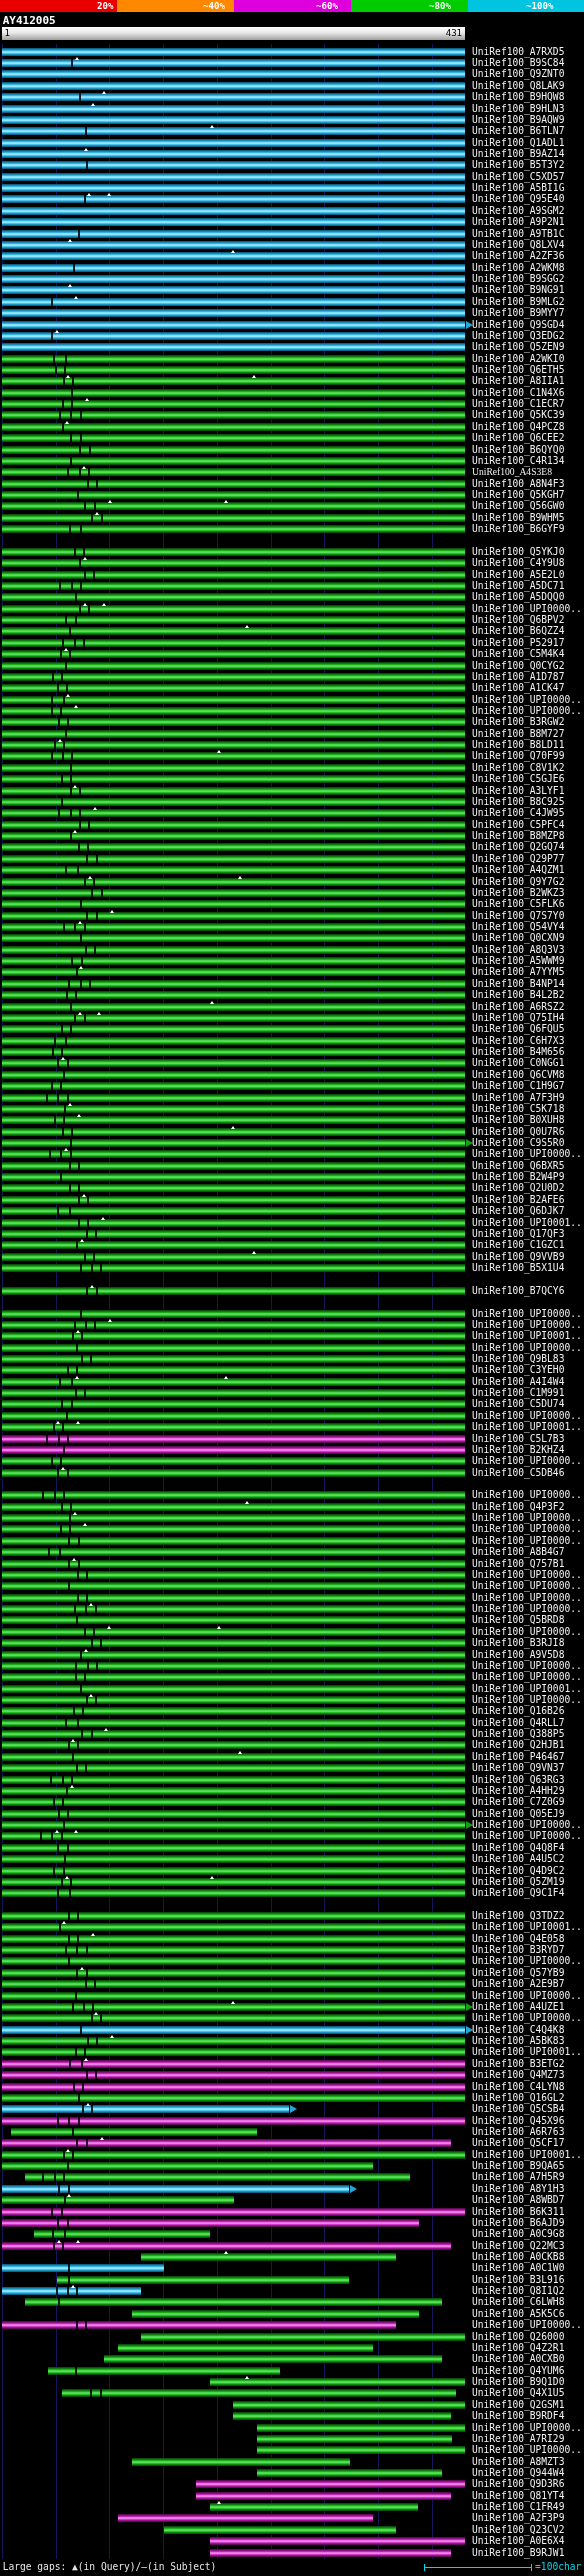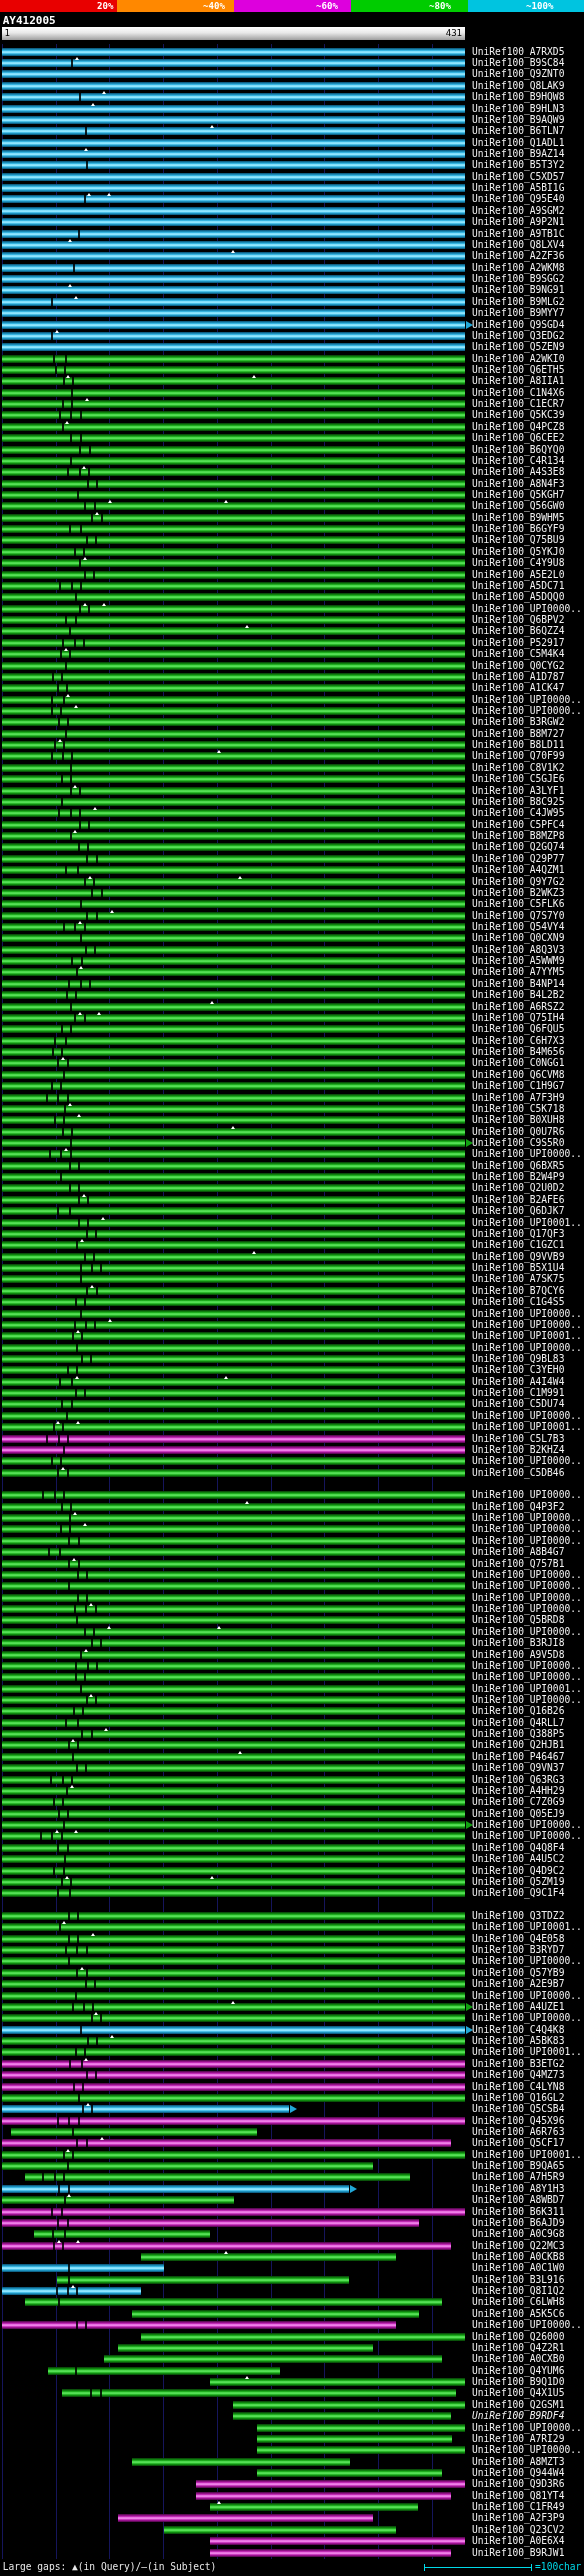--- a/index.html
+++ b/index.html
@@ -265,21 +265,21 @@
         <div class="hit-bar" style="left: 1.8px; width: 463px; background: linear-gradient(rgb(8, 57, 8) 0%, rgb(17, 160, 17) 28%, rgb(85, 224, 85) 46%, rgb(85, 224, 85) 58%, rgb(17, 160, 17) 75%, rgb(8, 57, 8) 100%);"></div>
         <div class="notch" style="left: 79px;"></div>
         <div class="notch" style="left: 89px;"></div>
         <span class="hit-label">UniRef100_B6QYQ0</span>
       </div>
       <div class="hit-row" style="top: 455px;">
         <div class="hit-bar" style="left: 1.8px; width: 463px; background: linear-gradient(rgb(8, 57, 8) 0%, rgb(17, 160, 17) 28%, rgb(85, 224, 85) 46%, rgb(85, 224, 85) 58%, rgb(17, 160, 17) 75%, rgb(8, 57, 8) 100%);"></div>
         <div class="notch" style="left: 70px;"></div>
         <span class="hit-label">UniRef100_C4R134</span>
       </div>
-      <div class="hit-row" style="top: 466px;">
+      <div class="hit-row" style="top: 466px; font-family: Liberation Serif, serif;">
         <div class="hit-bar" style="left: 1.8px; width: 463px; background: linear-gradient(rgb(8, 57, 8) 0%, rgb(17, 160, 17) 28%, rgb(85, 224, 85) 46%, rgb(85, 224, 85) 58%, rgb(17, 160, 17) 75%, rgb(8, 57, 8) 100%);"></div>
         <div class="notch" style="left: 79px;"></div>
         <div class="notch" style="left: 88px;"></div>
         <div class="notch" style="left: 67px;"></div>
         <div class="gaptick" style="left: 82px;"></div>
         <span class="hit-label">UniRef100_A4S3E8</span>
       </div>
       <div class="hit-row" style="top: 478px;">
         <div class="hit-bar" style="left: 1.8px; width: 463px; background: linear-gradient(rgb(8, 57, 8) 0%, rgb(17, 160, 17) 28%, rgb(85, 224, 85) 46%, rgb(85, 224, 85) 58%, rgb(17, 160, 17) 75%, rgb(8, 57, 8) 100%);"></div>
         <div class="notch" style="left: 87px;"></div>
@@ -305,26 +305,20 @@
         <div class="notch" style="left: 101px;"></div>
         <div class="gaptick" style="left: 95px;"></div>
         <span class="hit-label">UniRef100_B9WHM5</span>
       </div>
       <div class="hit-row" style="top: 523px;">
         <div class="hit-bar" style="left: 1.8px; width: 463px; background: linear-gradient(rgb(8, 57, 8) 0%, rgb(17, 160, 17) 28%, rgb(85, 224, 85) 46%, rgb(85, 224, 85) 58%, rgb(17, 160, 17) 75%, rgb(8, 57, 8) 100%);"></div>
         <div class="notch" style="left: 80px;"></div>
         <div class="notch" style="left: 69px;"></div>
         <span class="hit-label">UniRef100_B6GYF9</span>
       </div>
-      <div class="hit-row" style="top: 534px;">
-        <div class="hit-bar" style="left: 1.8px; width: 463px; background: linear-gradient(rgb(8, 57, 8) 0%, rgb(17, 160, 17) 28%, rgb(85, 224, 85) 46%, rgb(85, 224, 85) 58%, rgb(17, 160, 17) 75%, rgb(8, 57, 8) 100%);"></div>
-        <div class="notch" style="left: 86px;"></div>
-        <div class="notch" style="left: 95px;"></div>
-        <span class="hit-label">UniRef100_Q75BU9</span>
-      </div>
       <div class="hit-row" style="top: 546px;">
         <div class="hit-bar" style="left: 1.8px; width: 463px; background: linear-gradient(rgb(8, 57, 8) 0%, rgb(17, 160, 17) 28%, rgb(85, 224, 85) 46%, rgb(85, 224, 85) 58%, rgb(17, 160, 17) 75%, rgb(8, 57, 8) 100%);"></div>
         <div class="notch" style="left: 74px;"></div>
         <div class="notch" style="left: 83px;"></div>
         <span class="hit-label">UniRef100_Q5YKJ0</span>
       </div>
       <div class="hit-row" style="top: 557px;">
         <div class="hit-bar" style="left: 1.8px; width: 463px; background: linear-gradient(rgb(8, 57, 8) 0%, rgb(17, 160, 17) 28%, rgb(85, 224, 85) 46%, rgb(85, 224, 85) 58%, rgb(17, 160, 17) 75%, rgb(8, 57, 8) 100%);"></div>
         <div class="notch" style="left: 79px;"></div>
         <div class="gaptick" style="left: 83px;"></div>
@@ -717,37 +711,26 @@
         <div class="gaptick" style="left: 252px;"></div>
         <span class="hit-label">UniRef100_Q9VVB9</span>
       </div>
       <div class="hit-row" style="top: 1262px;">
         <div class="hit-bar" style="left: 1.8px; width: 463px; background: linear-gradient(rgb(8, 57, 8) 0%, rgb(17, 160, 17) 28%, rgb(85, 224, 85) 46%, rgb(85, 224, 85) 58%, rgb(17, 160, 17) 75%, rgb(8, 57, 8) 100%);"></div>
         <div class="notch" style="left: 91px;"></div>
         <div class="notch" style="left: 100px;"></div>
         <div class="notch" style="left: 80px;"></div>
         <span class="hit-label">UniRef100_B5X1U4</span>
       </div>
-      <div class="hit-row" style="top: 1273px;">
-        <div class="hit-bar" style="left: 1.8px; width: 463px; background: linear-gradient(rgb(8, 57, 8) 0%, rgb(17, 160, 17) 28%, rgb(85, 224, 85) 46%, rgb(85, 224, 85) 58%, rgb(17, 160, 17) 75%, rgb(8, 57, 8) 100%);"></div>
-        <div class="notch" style="left: 80px;"></div>
-        <span class="hit-label">UniRef100_A7SK75</span>
-      </div>
       <div class="hit-row" style="top: 1285px;">
         <div class="hit-bar" style="left: 1.8px; width: 463px; background: linear-gradient(rgb(8, 57, 8) 0%, rgb(17, 160, 17) 28%, rgb(85, 224, 85) 46%, rgb(85, 224, 85) 58%, rgb(17, 160, 17) 75%, rgb(8, 57, 8) 100%);"></div>
         <div class="notch" style="left: 86px;"></div>
         <div class="notch" style="left: 96px;"></div>
         <div class="gaptick" style="left: 90px;"></div>
         <span class="hit-label">UniRef100_B7QCY6</span>
-      </div>
-      <div class="hit-row" style="top: 1296px;">
-        <div class="hit-bar" style="left: 1.8px; width: 463px; background: linear-gradient(rgb(8, 57, 8) 0%, rgb(17, 160, 17) 28%, rgb(85, 224, 85) 46%, rgb(85, 224, 85) 58%, rgb(17, 160, 17) 75%, rgb(8, 57, 8) 100%);"></div>
-        <div class="notch" style="left: 75px;"></div>
-        <div class="notch" style="left: 84px;"></div>
-        <span class="hit-label">UniRef100_C1G4S5</span>
       </div>
       <div class="hit-row" style="top: 1308px;">
         <div class="hit-bar" style="left: 1.8px; width: 463px; background: linear-gradient(rgb(8, 57, 8) 0%, rgb(17, 160, 17) 28%, rgb(85, 224, 85) 46%, rgb(85, 224, 85) 58%, rgb(17, 160, 17) 75%, rgb(8, 57, 8) 100%);"></div>
         <div class="notch" style="left: 80px;"></div>
         <span class="hit-label">UniRef100_UPI0000...</span>
       </div>
       <div class="hit-row" style="top: 1319px;">
         <div class="hit-bar" style="left: 1.8px; width: 463px; background: linear-gradient(rgb(8, 57, 8) 0%, rgb(17, 160, 17) 28%, rgb(85, 224, 85) 46%, rgb(85, 224, 85) 58%, rgb(17, 160, 17) 75%, rgb(8, 57, 8) 100%);"></div>
         <div class="notch" style="left: 85px;"></div>
         <div class="notch" style="left: 94px;"></div>
@@ -1323,21 +1306,21 @@
       <div class="hit-row" style="top: 2387px;">
         <div class="hit-bar" style="left: 62px; width: 394px; background: linear-gradient(rgb(8, 57, 8) 0%, rgb(17, 160, 17) 28%, rgb(85, 224, 85) 46%, rgb(85, 224, 85) 58%, rgb(17, 160, 17) 75%, rgb(8, 57, 8) 100%);"></div>
         <div class="notch" style="left: 90px;"></div>
         <div class="notch" style="left: 100px;"></div>
         <span class="hit-label">UniRef100_Q4X1U5</span>
       </div>
       <div class="hit-row" style="top: 2399px;">
         <div class="hit-bar" style="left: 233px; width: 232px; background: linear-gradient(rgb(8, 57, 8) 0%, rgb(17, 160, 17) 28%, rgb(85, 224, 85) 46%, rgb(85, 224, 85) 58%, rgb(17, 160, 17) 75%, rgb(8, 57, 8) 100%);"></div>
         <span class="hit-label">UniRef100_Q2GSM1</span>
       </div>
-      <div class="hit-row" style="top: 2410px; font-style: italic;">
+      <div class="hit-row" style="top: 2410px;">
         <div class="hit-bar" style="left: 233px; width: 218px; background: linear-gradient(rgb(8, 57, 8) 0%, rgb(17, 160, 17) 28%, rgb(85, 224, 85) 46%, rgb(85, 224, 85) 58%, rgb(17, 160, 17) 75%, rgb(8, 57, 8) 100%);"></div>
         <span class="hit-label">UniRef100_B9RDF4</span>
       </div>
       <div class="hit-row" style="top: 2422px;">
         <div class="hit-bar" style="left: 257px; width: 208px; background: linear-gradient(rgb(8, 57, 8) 0%, rgb(17, 160, 17) 28%, rgb(85, 224, 85) 46%, rgb(85, 224, 85) 58%, rgb(17, 160, 17) 75%, rgb(8, 57, 8) 100%);"></div>
         <span class="hit-label">UniRef100_UPI0000...</span>
       </div>
       <div class="hit-row" style="top: 2433px;">
         <div class="hit-bar" style="left: 257px; width: 195px; background: linear-gradient(rgb(8, 57, 8) 0%, rgb(17, 160, 17) 28%, rgb(85, 224, 85) 46%, rgb(85, 224, 85) 58%, rgb(17, 160, 17) 75%, rgb(8, 57, 8) 100%);"></div>
         <span class="hit-label">UniRef100_A7RI29</span>

